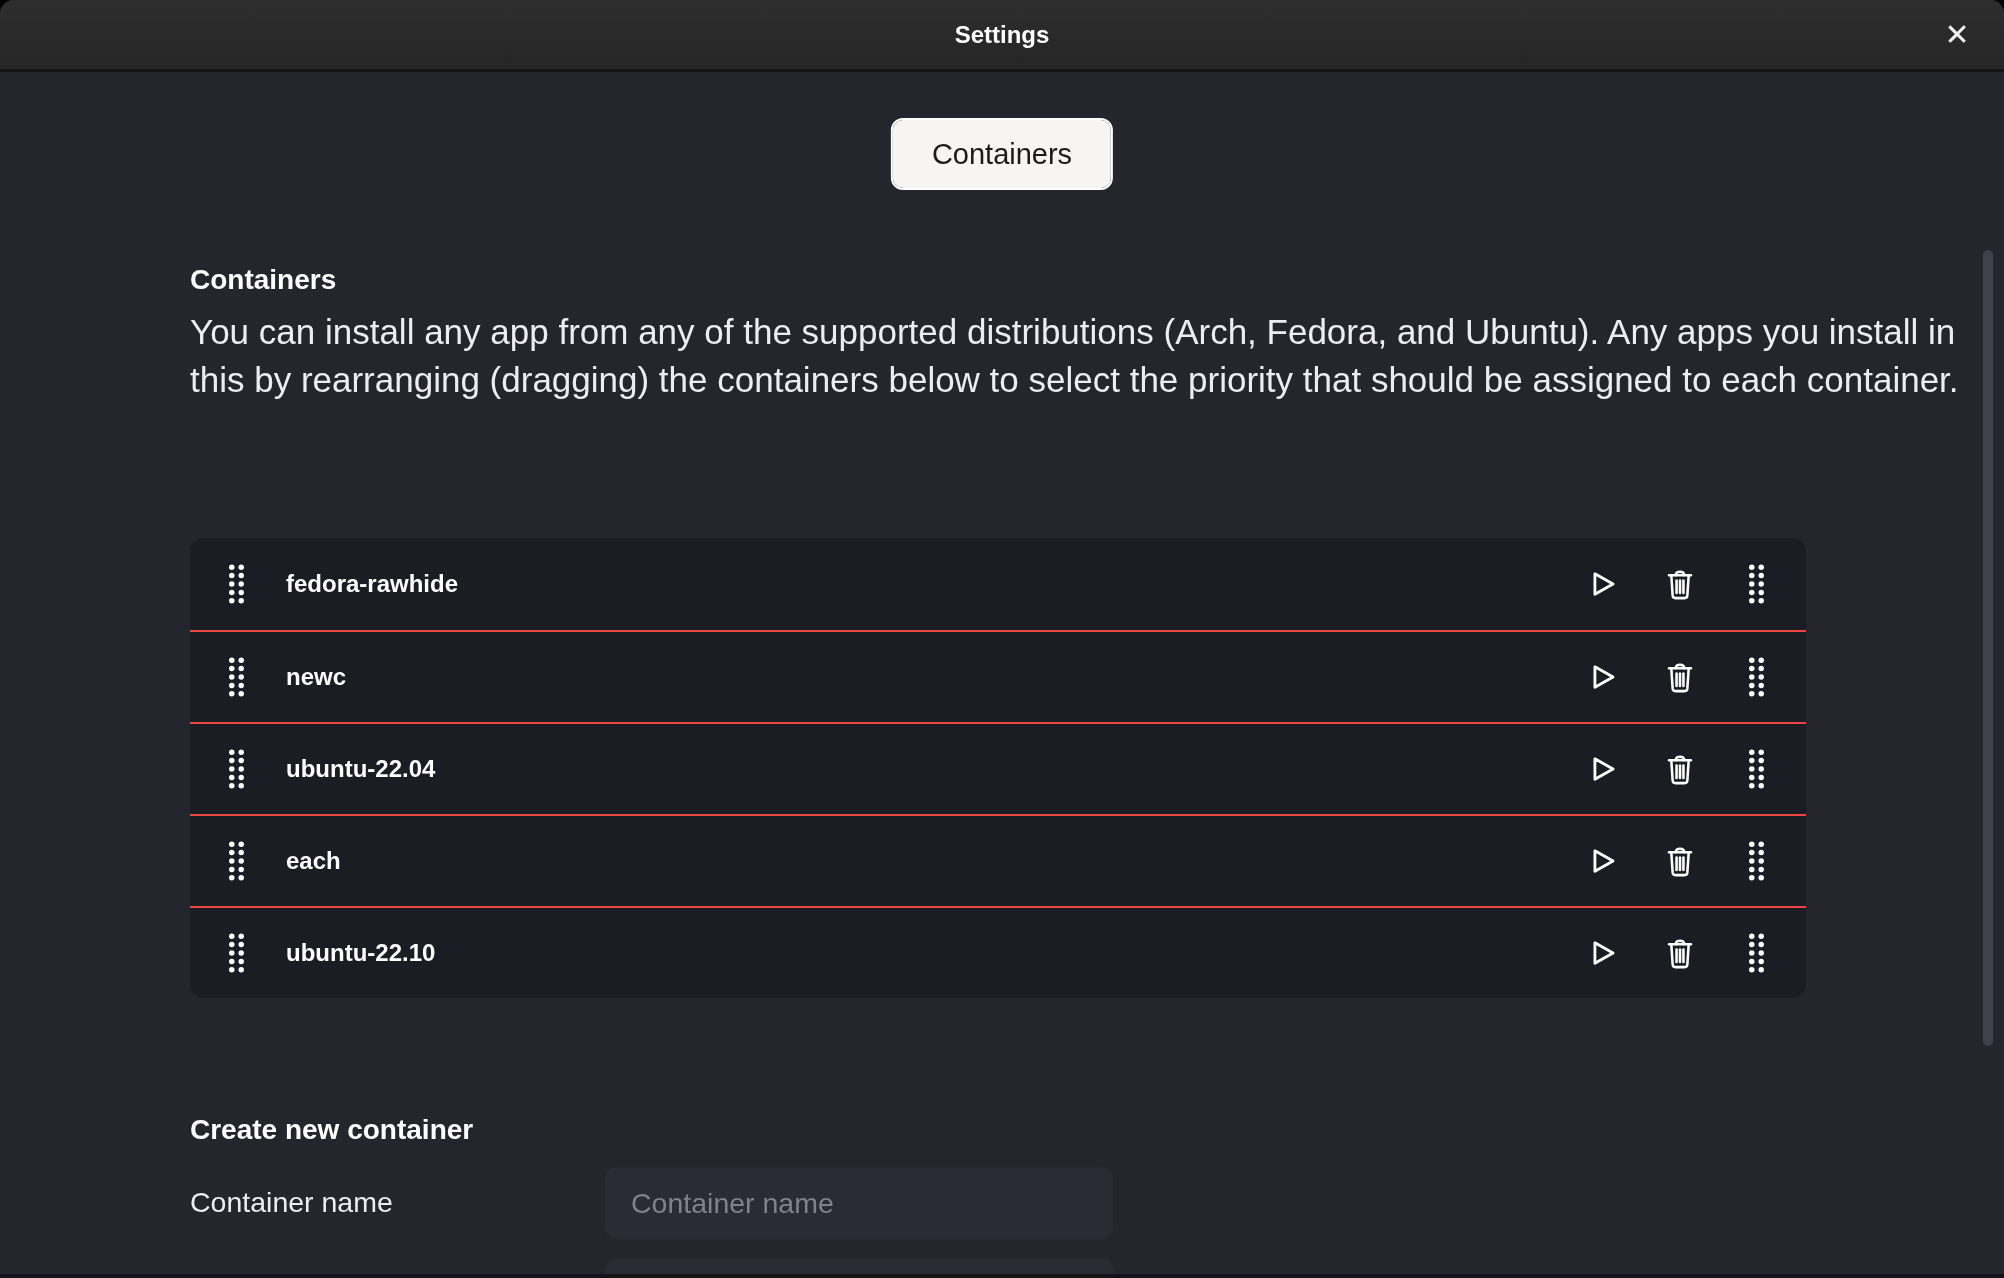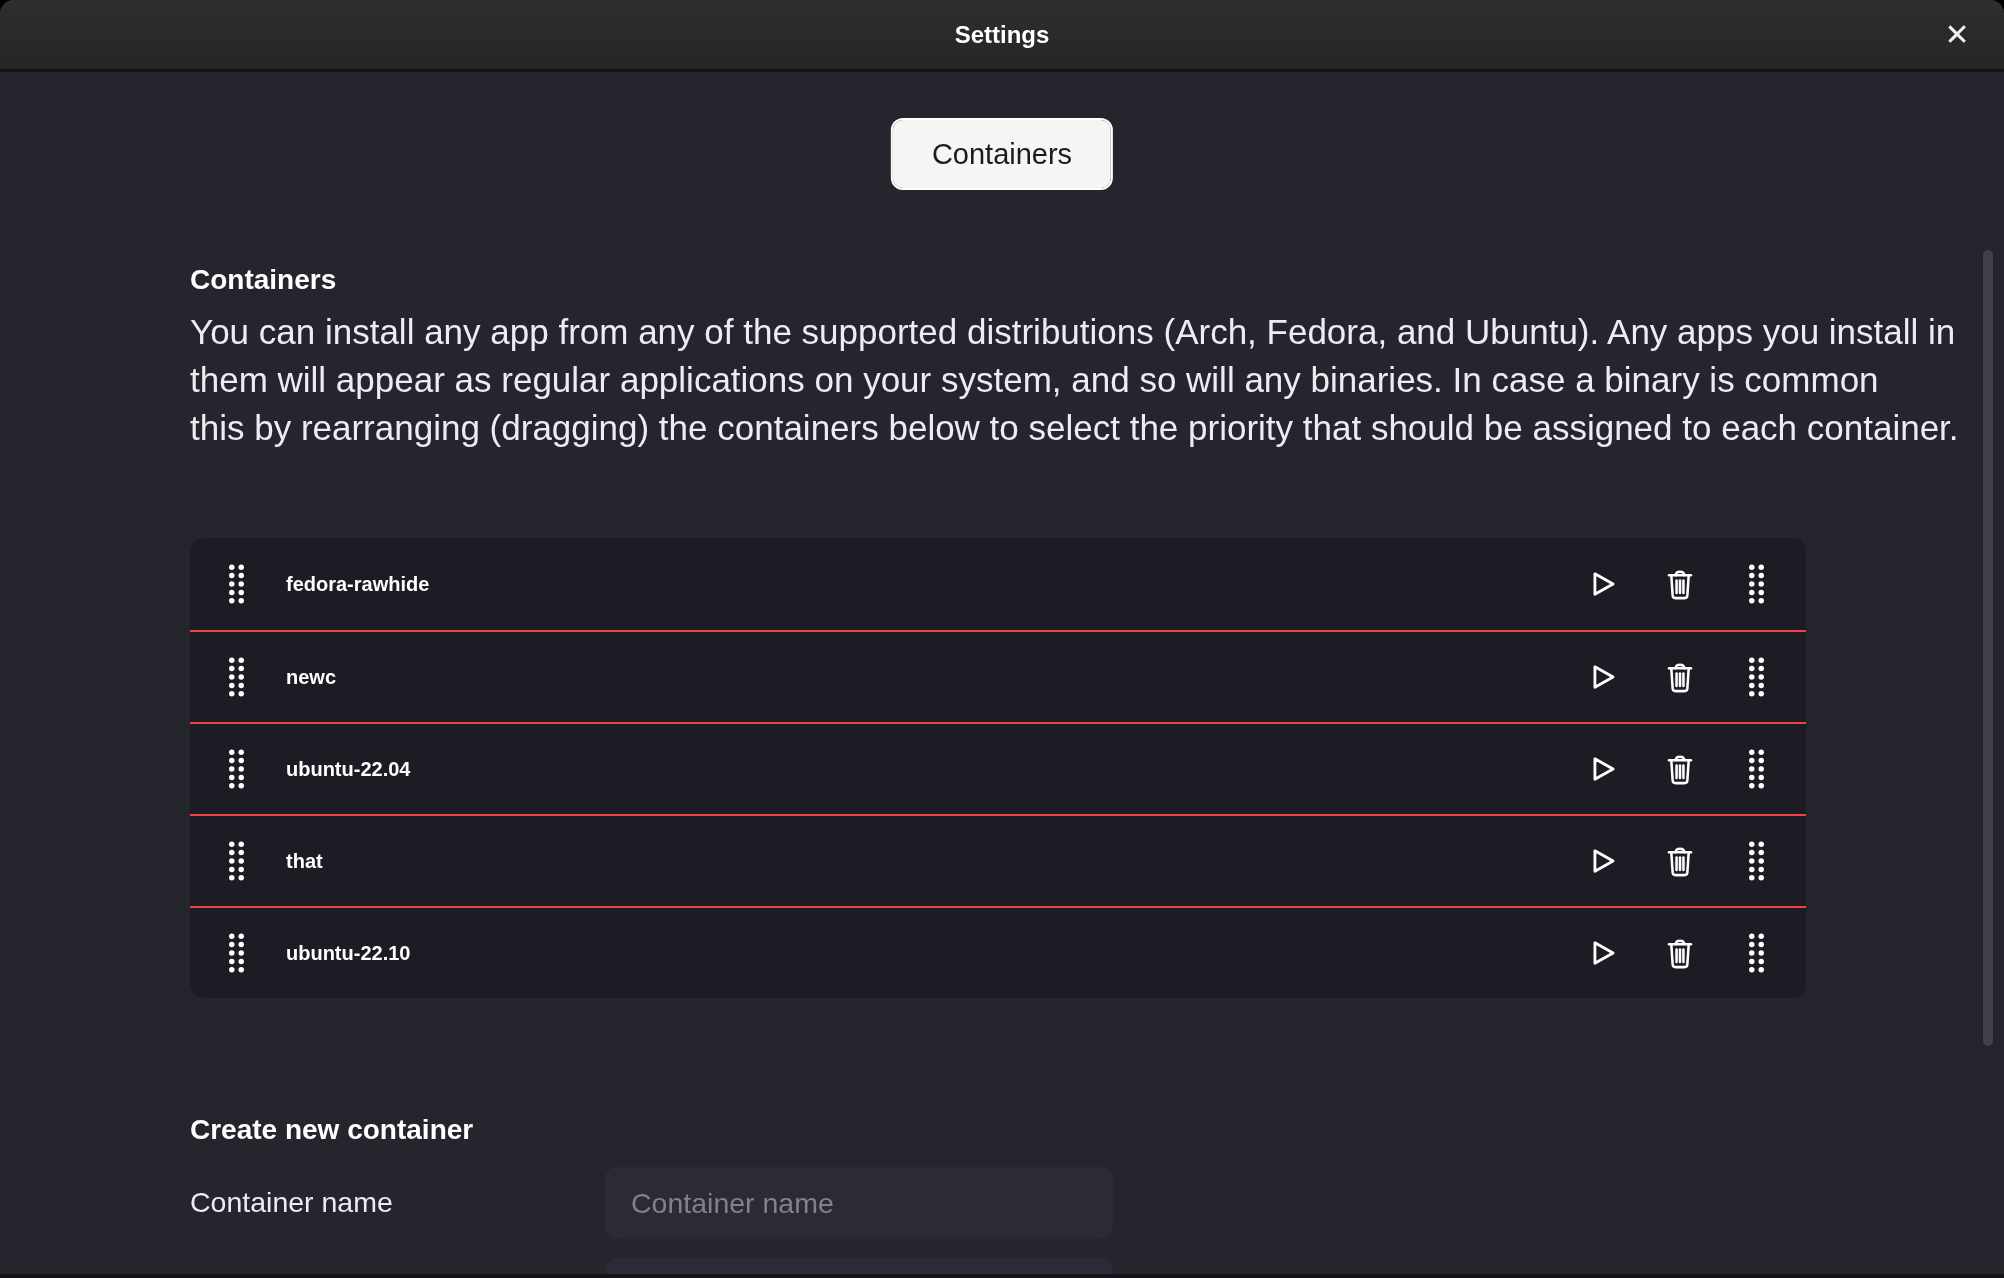--- a/index.html
+++ b/index.html
@@ -50,21 +50,21 @@
   .list{
     position:absolute;left:190px;top:538px;width:1616px;
     background:#1c1c24;border-radius:14px;overflow:hidden;
   }
   .row{
     display:flex;align-items:center;height:92px;
     padding:0 40px 0 36px;box-sizing:border-box;
   }
   .row + .row{border-top:2px solid #ef4444;}
   .row .name{
-    color:#ffffff;font-weight:bold;font-size:20px;margin-left:40px;
+    color:#ffffff;font-weight:bold;font-size:24px;margin-left:40px;
   }
   .row .spacer{flex:1;}
   .handle,.iconbtn{
     background:transparent;border:none;padding:0;cursor:pointer;
     display:flex;align-items:center;justify-content:center;
   }
   .iconbtn{width:36px;height:40px;margin-left:42px;}
   .handle{width:20px;height:44px;}
   .handle.right{margin-left:48px;}
   
@@ -104,21 +104,20 @@
   </header>
 
   <nav class="tabs">
     <button class="tab active">Containers</button>
   </nav>
 
   <h2 class="section-heading" id="containers-heading">Containers</h2>
 
   <div class="desc">
     <div>You can install any app from any of the supported distributions (Arch, Fedora, and Ubuntu). Any apps you install in</div>
-    <div>them will appear as regular applications on your system, and so will any binaries. In case a binary is common</div>
     <div>this by rearranging (dragging) the containers below to select the priority that should be assigned to each container.</div>
   </div>
 
   <div class="list">
 
     <div class="row">
       <button class="handle">
         <svg width="19" height="42" viewBox="0 0 18 40" fill="#fff">
             <circle cx="4.5" cy="4" r="2.6"></circle>
             <circle cx="13.5" cy="4" r="2.6"></circle>
@@ -269,21 +268,21 @@
             <circle cx="4.5" cy="12" r="2.6"></circle>
             <circle cx="13.5" cy="12" r="2.6"></circle>
             <circle cx="4.5" cy="20" r="2.6"></circle>
             <circle cx="13.5" cy="20" r="2.6"></circle>
             <circle cx="4.5" cy="28" r="2.6"></circle>
             <circle cx="13.5" cy="28" r="2.6"></circle>
             <circle cx="4.5" cy="36" r="2.6"></circle>
             <circle cx="13.5" cy="36" r="2.6"></circle>
           </svg>
       </button>
-      <span class="name">that</span>
+      <span class="name">each</span>
       <span class="spacer"></span>
       <button class="iconbtn">
         <svg width="34" height="34" viewBox="0 0 24 24" fill="none" stroke="#fff" stroke-width="2" stroke-linejoin="round">
             <path d="M7 4.8 L19.8 12 L7 19.2 Z"></path>
           </svg>
       </button>
       <button class="iconbtn">
         <svg width="36" height="38" viewBox="0 0 24 24" fill="none" stroke="#fff" stroke-width="1.7" stroke-linecap="round">
             <path d="M4.7 6.2 H19.3"></path>
             <path d="M9.2 6.2 C9.2 4.5 10.2 3.8 12 3.8 C13.8 3.8 14.8 4.5 14.8 6.2"></path>

